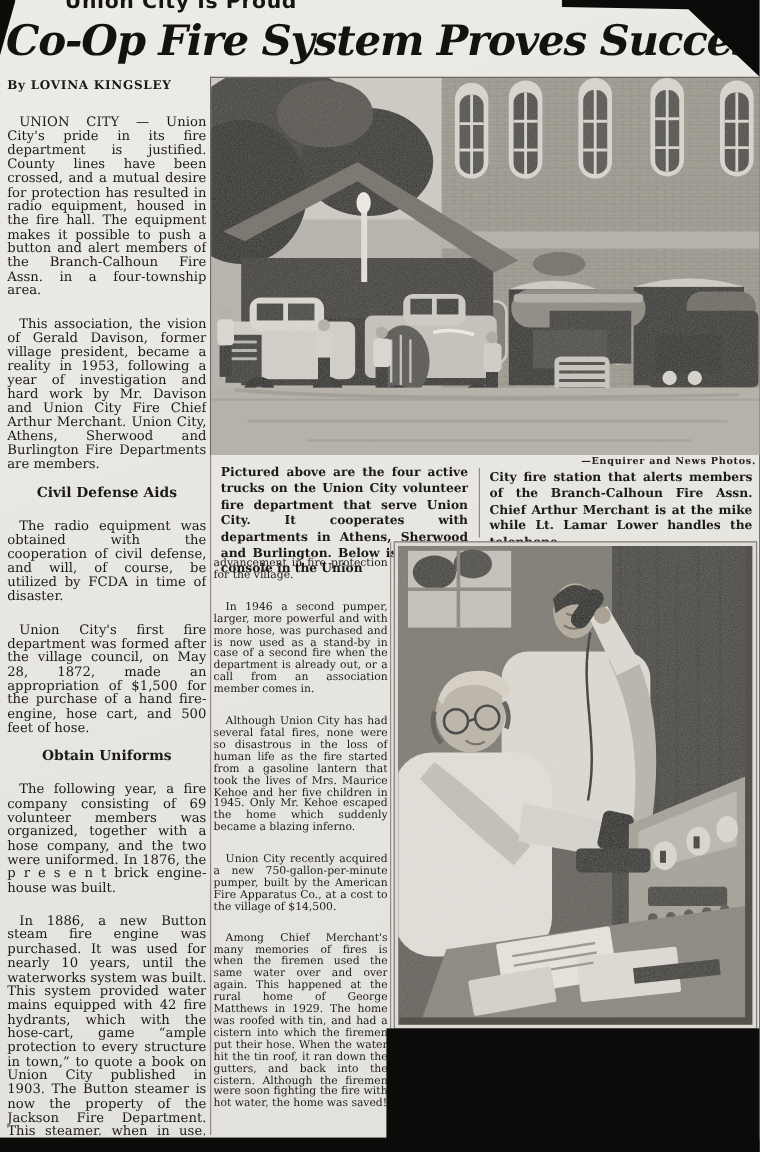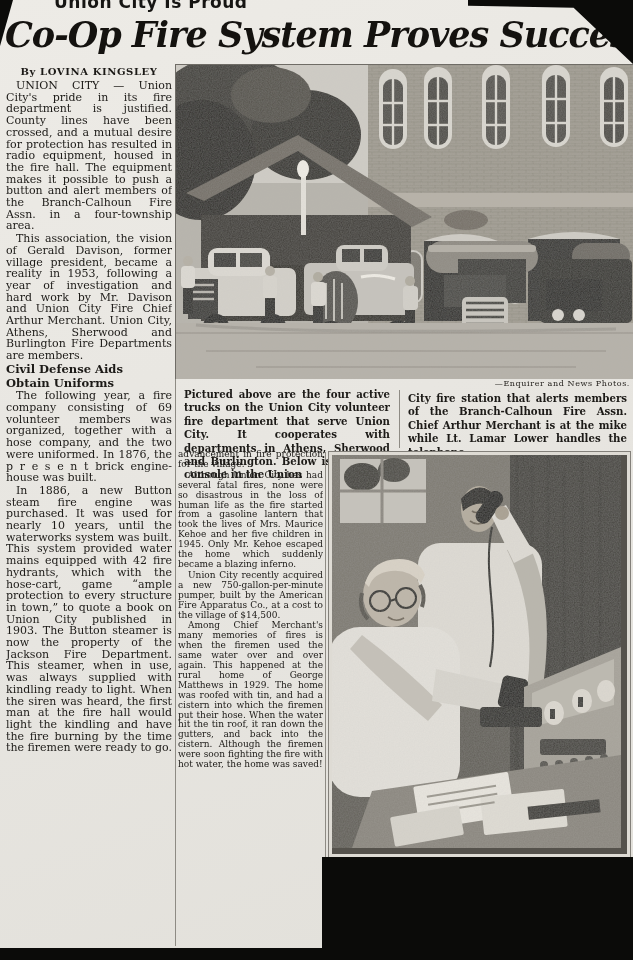--- a/index.html
+++ b/index.html
@@ -12,61 +12,63 @@
               clip-path:polygon(0 0,100% 0,100% 100%,64% 12%,0 9%);}
   .backing-tl{position:absolute;left:0;top:0;width:13px;height:46px;background:#0b0b09;
               clip-path:polygon(0 0,100% 0,0 100%);}
   .backing-br{position:absolute;left:322px;top:857px;width:311px;height:103px;background:#0b0b09;}
   .backing-bottom{position:absolute;left:0;top:948px;width:633px;height:12px;background:#0b0b09;}
 
   .kicker{position:absolute;left:54px;top:-8px;font-family:"DejaVu Sans",sans-serif;
           font-weight:bold;font-size:17px;letter-spacing:.5px;color:#161513;}
   .headline{position:absolute;left:5px;top:14px;width:626px;font-weight:bold;font-style:italic;
             font-size:35px;letter-spacing:-1px;white-space:nowrap;overflow:hidden;color:#14120f;}
-  .byline{position:absolute;left:6px;top:66px;width:166px;text-align:center;font-weight:bold;
+  .byline{position:absolute;left:6px;top:66px;width:166px;text-align:left;font-weight:bold;
           font-size:10px;letter-spacing:.6px;}
 
   .col{position:absolute;text-align:justify;overflow:hidden;}
   .col1{left:6px;top:80px;width:166px;height:866px;font-size:11px;line-height:11.7px;}
   .col2{left:178px;top:450px;width:145px;height:497px;font-size:9px;line-height:9.9px;}
-  .col p{margin:0 0 1px 0;text-indent:10px;}
+  .col p{margin:16px 0 1px 0;text-indent:10px;}
   .col p.noindent{text-indent:0;}
-  .col .subhead{font-weight:bold;text-align:left;margin:2px 0 1px 0;font-size:1.05em;}
+  .col .subhead{font-weight:bold;text-align:center;margin:12px 0 1px 0;font-size:1.05em;}
 
   .vrule{position:absolute;width:1px;background:#8e8b84;}
   .vr1{left:175px;top:80px;height:866px;}
   .vr2{left:325px;top:452px;height:495px;}
   .vr-cap{left:399px;top:390px;height:58px;}
 
   .photo1{position:absolute;left:175px;top:64px;width:458px;height:314px;background:#aaa69e;
           border-top:1px solid #6f6c66;border-left:1px solid #6f6c66;}
   .photo2{position:absolute;left:329px;top:452px;width:295px;height:399px;background:#55524c;
           border:3px solid #dedbd4;box-shadow:0 0 0 1px #83807a;}
   .photo1 svg,.photo2 svg{display:block;}
 
   .credit{position:absolute;left:430px;top:379px;width:200px;text-align:right;
-          font-size:8px;letter-spacing:.6px;color:#26231f;}
+          font-size:8px;letter-spacing:.6px;color:#26231f;font-weight:bold;}
   .caption{position:absolute;font-weight:bold;font-size:10.2px;line-height:13.4px;text-align:justify;}
   .cap-left{left:184px;top:388px;width:206px;}
   .cap-right{left:408px;top:392px;width:219px;}
 </style>
 </head>
 <body>
 
 <div class="stage">
   <div class="paper"></div>
 
   <div class="kicker">Union City Is Proud</div>
   <div class="headline">Co-Op Fire System Proves Success</div>
   <div class="byline">By LOVINA KINGSLEY</div>
 
   <div class="col col1">
     <p>UNION CITY — Union City's pride in its fire department is justified. County lines have been crossed, and a mutual desire for protection has resulted in radio equipment, housed in the fire hall. The equipment makes it possible to push a button and alert members of the Branch-Calhoun Fire Assn. in a four-township area.</p>
     <p>This association, the vision of Gerald Davison, former village president, became a reality in 1953, following a year of investigation and hard work by Mr. Davison and Union City Fire Chief Arthur Merchant. Union City, Athens, Sherwood and Burlington Fire Departments are members.</p>
     <div class="subhead">Civil Defense Aids</div>
+    <p>The radio equipment was obtained with the cooperation of civil defense, and will, of course, be utilized by FCDA in time of disaster.</p>
+    <p>Union City's first fire department was formed after the village council, on May 28, 1872, made an appropriation of $1,500 for the purchase of a hand fire-engine, hose cart, and 500 feet of hose.</p>
     <div class="subhead">Obtain Uniforms</div>
     <p>The following year, a fire company consisting of 69 volunteer members was organized, together with a hose company, and the two were uniformed. In 1876, the p r e s e n t brick engine-house was built.</p>
     <p>In 1886, a new Button steam fire engine was purchased. It was used for nearly 10 years, until the waterworks system was built. This system provided water mains equipped with 42 fire hydrants, which with the hose-cart, game “ample protection to every structure in town,” to quote a book on Union City published in 1903. The Button steamer is now the property of the Jackson Fire Department. This steamer, when in use, was always supplied with kindling ready to light. When the siren was heard, the first man at the fire hall would light the kindling and have the fire burning by the time the firemen were ready to go.</p>
 
   </div>
   <div class="vrule vr1"></div>
 
   <div class="photo1">
     <svg width="458" height="314" viewBox="0 0 458 314">
       <defs>
@@ -228,20 +230,21 @@
     </svg>
   </div>
 
   <div class="credit">—Enquirer and News Photos.</div>
   <div class="caption cap-left">Pictured above are the four active trucks on the Union City volunteer fire department that serve Union City. It cooperates with departments in Athens, Sherwood and Burlington. Below is the radio console in the Union</div>
   <div class="vrule vr-cap"></div>
   <div class="caption cap-right">City fire station that alerts members of the Branch-Calhoun Fire Assn. Chief Arthur Merchant is at the mike while Lt. Lamar Lower handles the telephone.</div>
 
   <div class="col col2">
     <p class="noindent">advancement in fire protection for the village.</p>
+    <p>In 1946 a second pumper, larger, more powerful and with more hose, was purchased and is now used as a stand-by in case of a second fire when the department is already out, or a call from an association member comes in.</p>
     <p>Although Union City has had several fatal fires, none were so disastrous in the loss of human life as the fire started from a gasoline lantern that took the lives of Mrs. Maurice Kehoe and her five children in 1945. Only Mr. Kehoe escaped the home which suddenly became a blazing inferno.</p>
     <p>Union City recently acquired a new 750-gallon-per-minute pumper, built by the American Fire Apparatus Co., at a cost to the village of $14,500.</p>
     <p>Among Chief Merchant's many memories of fires is when the firemen used the same water over and over again. This happened at the rural home of George Matthews in 1929. The home was roofed with tin, and had a cistern into which the firemen put their hose. When the water hit the tin roof, it ran down the gutters, and back into the cistern. Although the firemen were soon fighting the fire with hot water, the home was saved!</p>
   </div>
   <div class="vrule vr2"></div>
 
   <div class="photo2">
     <svg width="289" height="393" viewBox="0 0 289 393">
       <defs>
         <filter id="grain2">

